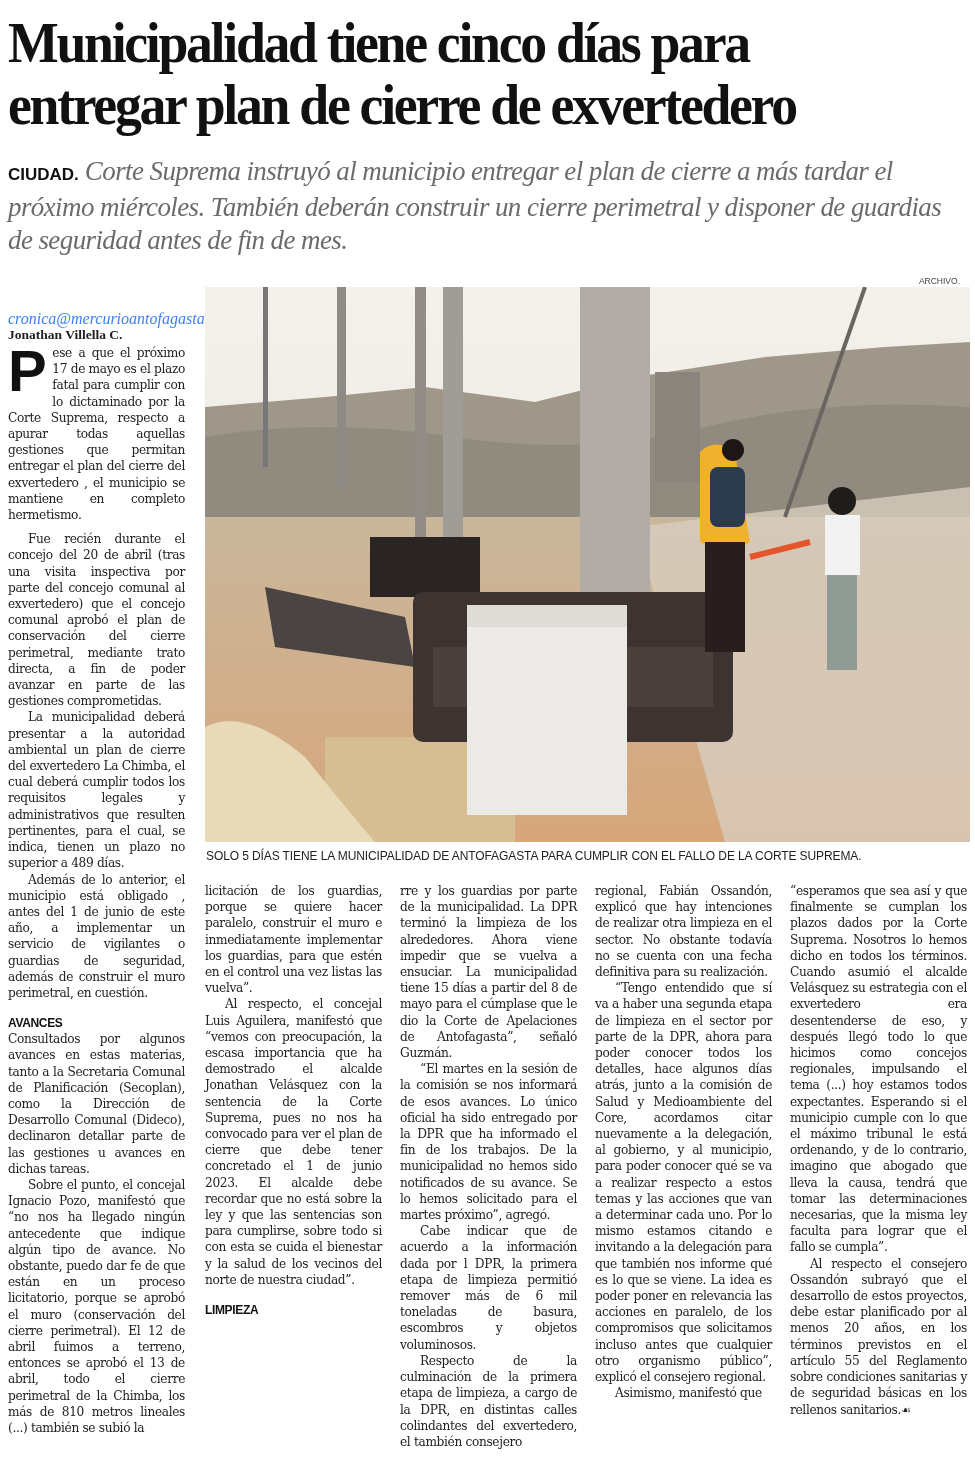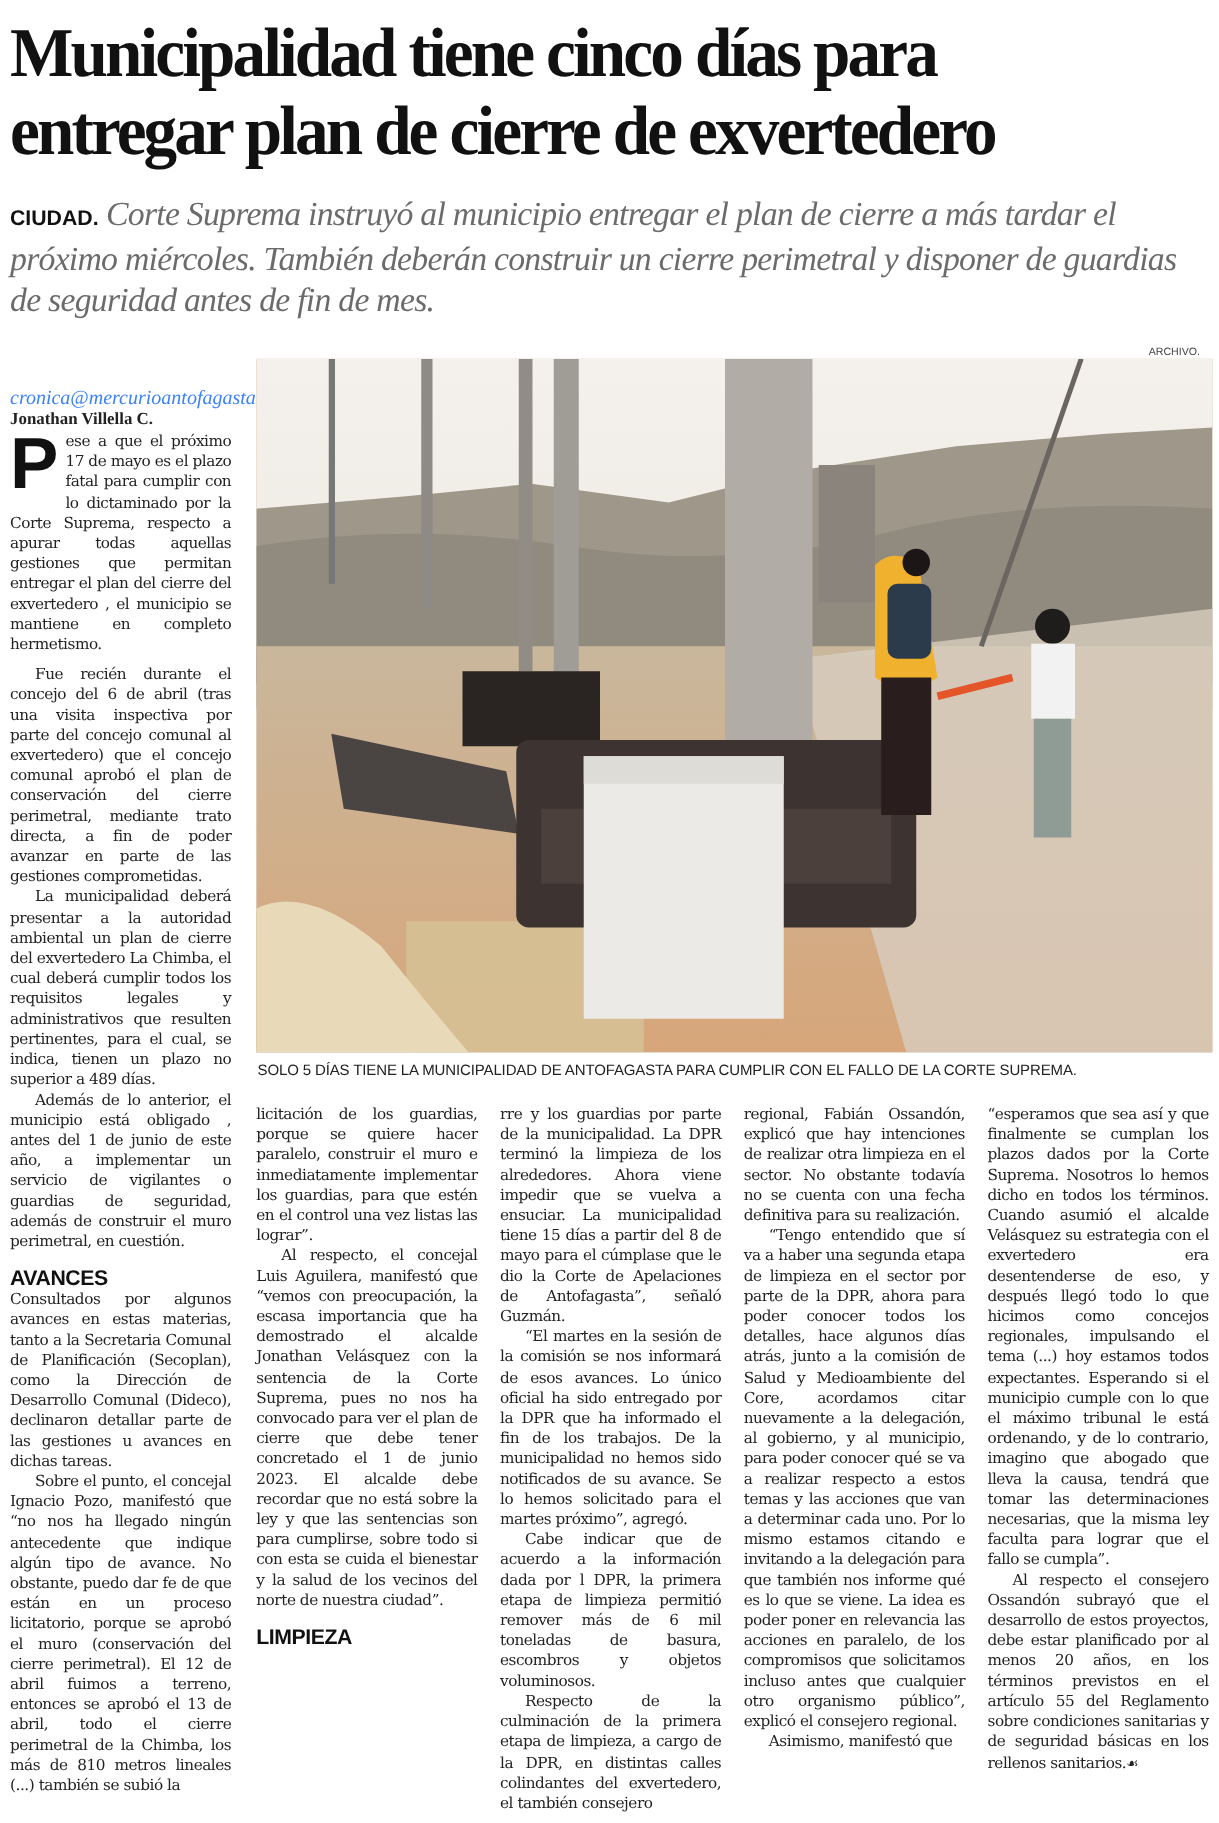--- a/index.html
+++ b/index.html
@@ -13,21 +13,21 @@
   .deck .section { font-family: "Liberation Sans", sans-serif; font-style: normal; font-weight: bold;
     font-size: 17px; color: #111; letter-spacing: 0; margin-right: 6px; text-align: right; }
   .byline { position: absolute; left: 8px; top: 291px; font-family: "Liberation Serif", serif; font-weight: bold; font-size: 13.5px; color: #222; margin-top: 36px; }
   .email { position: absolute; left: 8px; top: 310px; font-family: "Liberation Serif", serif; font-style: italic; font-size: 16px; color: #3b82f6; }
   .credit { position: absolute; right: 15px; top: 276px; font-family: "Liberation Sans", sans-serif; font-size: 8.5px; color: #444; }
   .photo { position: absolute; left: 205px; top: 287px; width: 765px; height: 555px; overflow: hidden; background: #d9c9b0; }
   .caption { position: absolute; left: 206px; top: 849px; font-family: "Liberation Sans", sans-serif; font-size: 12px; color: #222; letter-spacing: -0.1px; }
   .col { position: absolute; font-family: "DejaVu Serif", serif; font-size: 12.2px; line-height: 16.2px; color: #222; text-align: justify; letter-spacing: -0.35px; }
   .col p { margin: 0; text-indent: 20px; }
   .col p.noindent { text-indent: 0; }
-  .col h3 { margin: 14px 0 0 0; font-family: "Liberation Sans", sans-serif; font-weight: bold; font-size: 17px; line-height: 16px; color: #111; }
+  .col h3 { margin: 14px 0 0 0; font-family: "Liberation Sans", sans-serif; font-weight: bold; font-size: 12px; line-height: 16px; color: #111; }
   .dropcap { float: left; font-family: "Liberation Sans", sans-serif; font-weight: bold; font-size: 58px; line-height: 46px; margin: 3px 6px 0 0; color: #111; }
   .endmark { font-family: "DejaVu Sans", sans-serif; font-size: 11px; }
 </style>
 </head>
 <body>
 
 <h1 class="headline">Municipalidad tiene cinco días para entregar plan de cierre de exvertedero</h1>
 
 <p class="deck"><span class="section">CIUDAD.</span><span>Corte Suprema instruyó al municipio entregar el plan de cierre a más tardar el próximo miércoles. También deberán construir un cierre perimetral y disponer de guardias de seguridad antes de fin de mes.</span></p>
 
@@ -75,30 +75,30 @@
     <rect x="620" y="228" width="35" height="60" fill="#f2f2f2"></rect>
     <rect x="622" y="288" width="30" height="95" fill="#8f9c95"></rect>
     <line x1="605" y1="255" x2="545" y2="270" stroke="#e4562a" stroke-width="6"></line>
   </svg>
 </div>
 
 <div class="caption">SOLO 5 DÍAS TIENE LA MUNICIPALIDAD DE ANTOFAGASTA PARA CUMPLIR CON EL FALLO DE LA CORTE SUPREMA.</div>
 
 <div class="col" style="left:8px; top:345px; width:177px;">
   <p class="noindent"><span class="dropcap">P</span><span>ese a que el próximo 17 de mayo es el plazo fatal para cumplir con lo dictaminado por la Corte Suprema, respecto a apurar todas aquellas gestiones que permitan entregar el plan del cierre del exvertedero , el municipio se mantiene en completo hermetismo.</span></p>
-  <p style="margin-top:8px">Fue recién durante el concejo del 6 de abril (tras una visita inspectiva por parte del concejo comunal al exvertedero) que el concejo comunal aprobó el plan de conservación del cierre perimetral, mediante trato directa, a fin de poder avanzar en parte de las gestiones comprometidas.</p>
+  <p style="margin-top:8px">Fue recién durante el concejo del 20 de abril (tras una visita inspectiva por parte del concejo comunal al exvertedero) que el concejo comunal aprobó el plan de conservación del cierre perimetral, mediante trato directa, a fin de poder avanzar en parte de las gestiones comprometidas.</p>
   <p>La municipalidad deberá presentar a la autoridad ambiental un plan de cierre del exvertedero La Chimba, el cual deberá cumplir todos los requisitos legales y administrativos que resulten pertinentes, para el cual, se indica, tienen un plazo no superior a 489 días.</p>
   <p>Además de lo anterior, el municipio está obligado , antes del 1 de junio de este año, a implementar un servicio de vigilantes o guardias de seguridad, además de construir el muro perimetral, en cuestión.</p>
   <h3>AVANCES</h3>
   <p class="noindent">Consultados por algunos avances en estas materias, tanto a la Secretaria Comunal de Planificación (Secoplan), como la Dirección de Desarrollo Comunal (Dideco), declinaron detallar parte de las gestiones u avances en dichas tareas.</p>
   <p>Sobre el punto, el concejal Ignacio Pozo, manifestó que “no nos ha llegado ningún antecedente que indique algún tipo de avance. No obstante, puedo dar fe de que están en un proceso licitatorio, porque se aprobó el muro (conservación del cierre perimetral). El 12 de abril fuimos a terreno, entonces se aprobó el 13 de abril, todo el cierre perimetral de la Chimba, los más de 810 metros lineales (...) también se subió la</p>
 </div>
 
 <div class="col" style="left:205px; top:883px; width:177px;">
-  <p class="noindent">licitación de los guardias, porque se quiere hacer paralelo, construir el muro e inmediatamente implementar los guardias, para que estén en el control una vez listas las lograr”.</p>
+  <p class="noindent">licitación de los guardias, porque se quiere hacer paralelo, construir el muro e inmediatamente implementar los guardias, para que estén en el control una vez listas las vuelva”.</p>
   <p>Al respecto, el concejal Luis Aguilera, manifestó que “vemos con preocupación, la escasa importancia que ha demostrado el alcalde Jonathan Velásquez con la sentencia de la Corte Suprema, pues no nos ha convocado para ver el plan de cierre que debe tener concretado el 1 de junio 2023. El alcalde debe recordar que no está sobre la ley y que las sentencias son para cumplirse, sobre todo si con esta se cuida el bienestar y la salud de los vecinos del norte de nuestra ciudad”.</p>
   <h3>LIMPIEZA</h3>
 </div>
 
 <div class="col" style="left:400px; top:883px; width:177px;">
   <p class="noindent">rre y los guardias por parte de la municipalidad. La DPR terminó la limpieza de los alrededores. Ahora viene impedir que se vuelva a ensuciar. La municipalidad tiene 15 días a partir del 8 de mayo para el cúmplase que le dio la Corte de Apelaciones de Antofagasta”, señaló Guzmán.</p>
   <p>“El martes en la sesión de la comisión se nos informará de esos avances. Lo único oficial ha sido entregado por la DPR que ha informado el fin de los trabajos. De la municipalidad no hemos sido notificados de su avance. Se lo hemos solicitado para el martes próximo”, agregó.</p>
   <p>Cabe indicar que de acuerdo a la información dada por l DPR, la primera etapa de limpieza permitió remover más de 6 mil toneladas de basura, escombros y objetos voluminosos.</p>
   <p>Respecto de la culminación de la primera etapa de limpieza, a cargo de la DPR, en distintas calles colindantes del exvertedero, el también consejero</p>
 </div>

